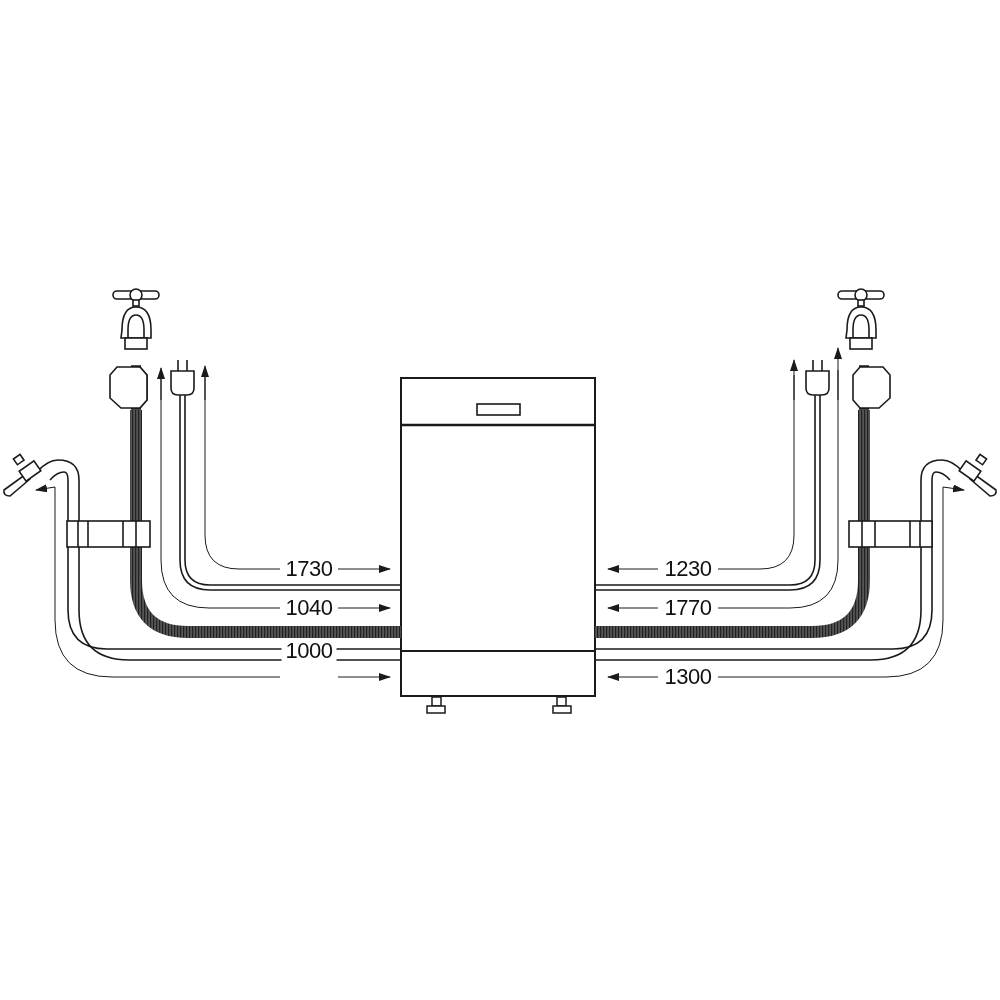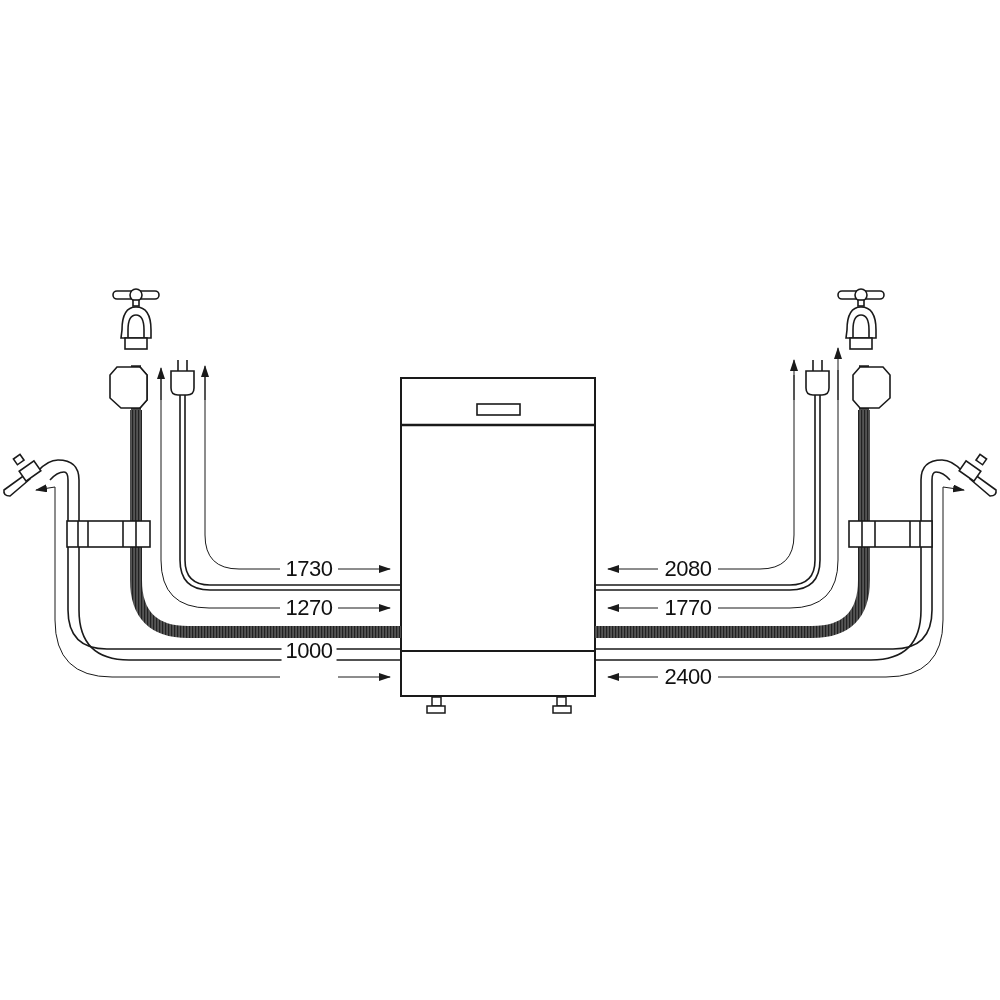--- a/index.html
+++ b/index.html
@@ -157,19 +157,19 @@
   </g>
 
   <g stroke="#1a1a1a" fill="#fff" stroke-width="1.6">
     <path d="M 996 490 L 974 474 Q 970 474 970 479 L 990 496 Q 997 496 996 490 Z"></path>
     <rect x="961" y="465" width="18" height="12" transform="rotate(35 970 471)"></rect>
     <rect x="977" y="456" width="8" height="7" transform="rotate(35 981 460)"></rect>
   </g>
 </svg>
 
   <span class="dim-label" style="left:309px; top:569px;">1730</span>
-  <span class="dim-label" style="left:309px; top:608px;">1270</span>
+  <span class="dim-label" style="left:309px; top:608px;">1040</span>
   <span class="dim-label" style="left:309px; top:651px;">1000</span>
 
-  <span class="dim-label" style="left:688px; top:569px;">2080</span>
+  <span class="dim-label" style="left:688px; top:569px;">1230</span>
   <span class="dim-label" style="left:688px; top:608px;text-align:center;">1770</span>
-  <span class="dim-label" style="left:688px; top:677px;">2400</span>
+  <span class="dim-label" style="left:688px; top:677px;">1300</span>
 </div>
 
 </body></html>

